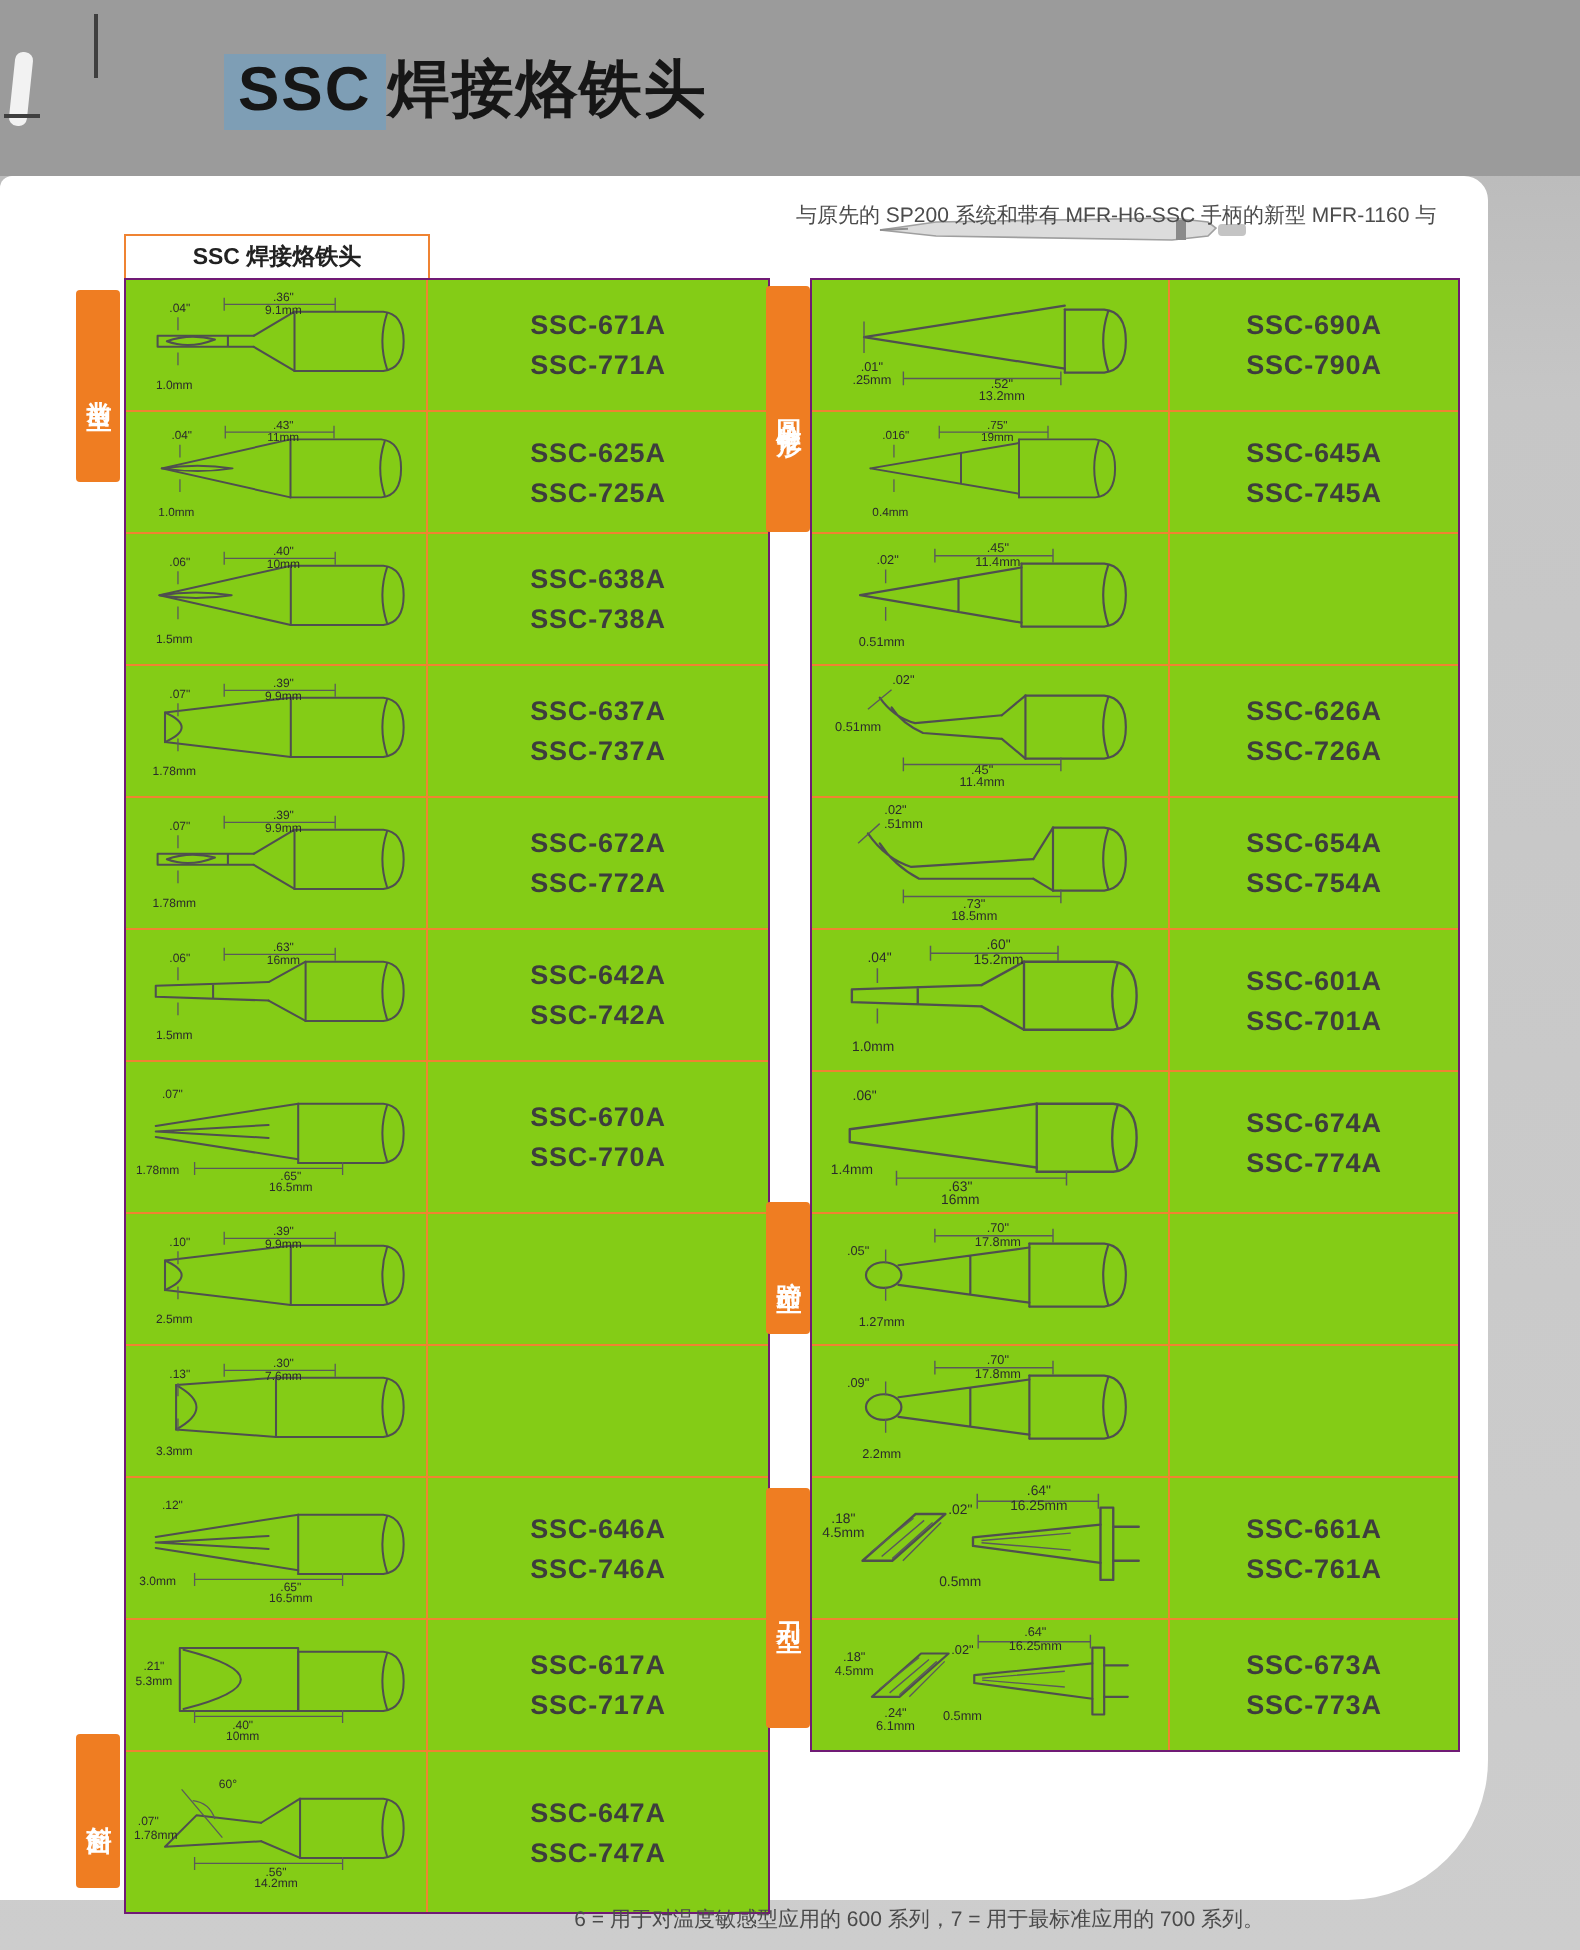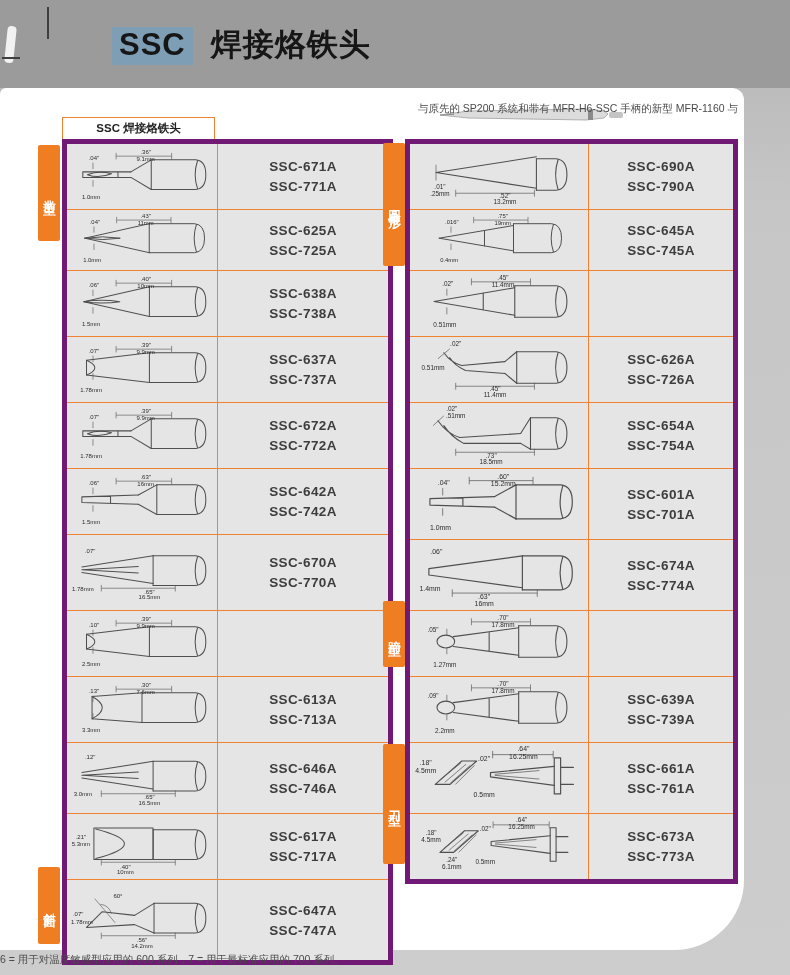--- a/index.html
+++ b/index.html
@@ -8,49 +8,49 @@
        background:linear-gradient(180deg,#b4b4b4 0,#c6c6c6 200px,#cdcdcd 100%)}
   .band{position:absolute;left:0;top:0;width:790px;height:88px;background:#9b9b9b}
   .sheet{position:absolute;left:0;top:88px;width:744px;height:862px;background:#ffffff;
          border-radius:6px 12px 70px 0}
   .mark-white{position:absolute;left:6px;top:26px;width:9px;height:37px;background:#f2f2f2;
               border-radius:4px;transform:rotate(6deg)}
   .mark-line-v{position:absolute;left:47px;top:7px;width:2px;height:32px;background:#3f3f3f}
   .mark-line-h{position:absolute;left:2px;top:57px;width:18px;height:2px;background:#3f3f3f}
   .title{position:absolute;left:112px;top:24px;margin:0;font-size:31px;font-weight:bold;
          color:#161616;letter-spacing:1px;white-space:nowrap}
-  .badge{background:#7e9eb5;padding:0 7px 2px 7px;margin-right:18px;display:inline-block}
-  .compat{position:absolute;right:52px;top:101px;width:340px;text-align:right;
+  .badge{background:#7e9eb5;padding:0 7px 2px 7px;margin-right:1px;display:inline-block}
+  .compat{position:absolute;right:52px;top:101px;width:340px;
           font-size:10.5px;line-height:15px;color:#4b4b4b}
   .handpiece{position:absolute;left:438px;top:106px;width:188px;height:17px}
   .lt-header{position:absolute;left:62px;top:117px;width:151px;height:21px;border:1px solid #ef8332;
              background:#fff;display:flex;align-items:center;justify-content:center;
              font-size:11.5px;font-weight:bold;color:#222}
-  .tip-table{position:absolute;left:62px;top:139px;width:321px;border:5px solid #701a75;background:#e5e5e5}
+  .tip-table{position:absolute;left:62px;top:139px;width:321px;border:1px solid #701a75;background:#84cc16}
   .tip-table.right{left:405px;top:139px;width:323px}
   .trow{display:flex;border-top:1px solid #ef8332}
   .trow:first-child{border-top:none}
   .cell.diag{width:151px;border-right:1px solid #ef8332;display:flex;align-items:center;
              justify-content:center;padding:1px;box-sizing:border-box}
   .right .cell.diag{width:179px}
   .cell.mods{flex:1;display:flex;flex-direction:column;align-items:center;justify-content:center;gap:5px}
   .model{font-size:13.5px;font-weight:bold;color:#3d3d3d;letter-spacing:.4px}
   svg.tip{width:100%;height:100%}
   .s{stroke:#4f4f4f;stroke-width:1.1;fill:none;stroke-linejoin:round;stroke-linecap:round}
   .d{stroke:#5a5a5a;stroke-width:.7;fill:none}
   svg text{font-size:6.5px;fill:#2b2b2b;font-family:"Liberation Sans","DejaVu Sans",sans-serif}
   .tab{position:absolute;width:22px;background:#ef7d22;color:#fff;display:flex;
        align-items:center;justify-content:center;border-radius:2px}
   .tab span{writing-mode:vertical-rl;text-orientation:upright;font-size:12.5px;font-weight:bold;letter-spacing:3px}
   .tab-chisel{left:38px;top:145px;height:96px}
   .tab-conical{left:383px;top:143px;height:123px}
   .tab-hoof{left:383px;top:601px;height:66px}
   .tab-knife{left:383px;top:744px;height:120px}
   .tab-bevel{left:38px;top:867px;height:77px}
-  .footer{position:absolute;left:0;top:953px;width:632px;text-align:left;font-size:10.5px;color:#4a4a4a}
+  .footer{position:absolute;left:0;top:953px;width:632px;text-align:right;font-size:10.5px;color:#4a4a4a}
 </style>
 </head>
 <body>
 
 <div class="band"></div>
 <div class="mark-white"></div>
 <div class="mark-line-v"></div>
 <div class="mark-line-h"></div>
 
 <h1 class="title"><span class="badge">SSC</span><span>焊接烙铁头</span></h1>
@@ -244,24 +244,20 @@
           <path class="s" d="M 80,14 L 80,46"></path>
           <path class="s" d="M 140,15 Q 135,30 140,45"></path>
           <path class="d" d="M 52,10 L 112,10 M 52,6.5 L 52,13.5 M 112,6.5 L 112,13.5"></path>
           <path class="d" d="M 27,17 L 27,24 M 27,43 L 27,36"></path>
           <text x="84" y="8" text-anchor="middle">.30"</text>
           <text x="84" y="15" text-anchor="middle">7.6mm</text>
           <text x="28" y="14" text-anchor="middle">.13"</text>
           <text x="25" y="56" text-anchor="middle">3.3mm</text>
         </svg>
       </div>
-       <div class="cell mods">
-         <div class="model">SSC-613A</div>
-         <div class="model">SSC-713A</div>
-       </div>
      </div>
     <div class="trow" style="height:70px">
        <div class="cell diag">
         <svg class="tip" viewBox="0 0 160 64" preserveAspectRatio="xMidYMid meet">
           <path class="s" d="M 15,26 L 92,14 M 15,32 L 92,44"></path>
           <path class="s" d="M 15,29 L 76,25.5 M 15,29 L 76,32.5"></path>
           <path class="s" d="M 92,14 L 138,14 Q 149,15 149,30 Q 149,45 138,46 L 92,46"></path>
           <path class="s" d="M 92,14 L 92,46"></path>
           <path class="s" d="M 140,15 Q 135,30 140,45"></path>
           <path class="d" d="M 36,49 L 116,49 M 36,45.5 L 36,52.5 M 116,45.5 L 116,52.5"></path>
@@ -485,24 +481,20 @@
           <path class="s" d="M 100,14 L 100,46"></path>
           <path class="s" d="M 140,15 Q 135,30 140,45"></path>
           <path class="d" d="M 52,10 L 112,10 M 52,6.5 L 52,13.5 M 112,6.5 L 112,13.5"></path>
           <path class="d" d="M 27,17 L 27,24 M 27,43 L 27,36"></path>
           <text x="84" y="8" text-anchor="middle">.70"</text>
           <text x="84" y="15" text-anchor="middle">17.8mm</text>
           <text x="13" y="20" text-anchor="middle">.09"</text>
           <text x="25" y="56" text-anchor="middle">2.2mm</text>
         </svg>
       </div>
-       <div class="cell mods">
-         <div class="model">SSC-639A</div>
-         <div class="model">SSC-739A</div>
-       </div>
      </div>
     <div class="trow" style="height:70px">
        <div class="cell diag">
         <svg class="tip" viewBox="0 0 160 64" preserveAspectRatio="xMidYMid meet">
           <path class="s" d="M 20,38 L 45,16 L 59,16 L 34,38 Z"></path>
           <path class="d" d="M 24,34 L 44,18 M 29,36 L 49,19 M 34,37 L 53,20 M 39,38 L 57,20"></path>
           <path class="s" d="M 72,27 L 132,21 M 72,31 L 132,39 M 72,27 L 72,31"></path>
           <path class="s" d="M 132,13 L 132,47 L 138,47 L 138,13 Z"></path>
           <path class="s" d="M 138,22 L 150,22 M 138,38 L 150,38"></path>
           <path class="d" d="M 76,28.5 L 118,25 M 76,29.5 L 118,33"></path>

